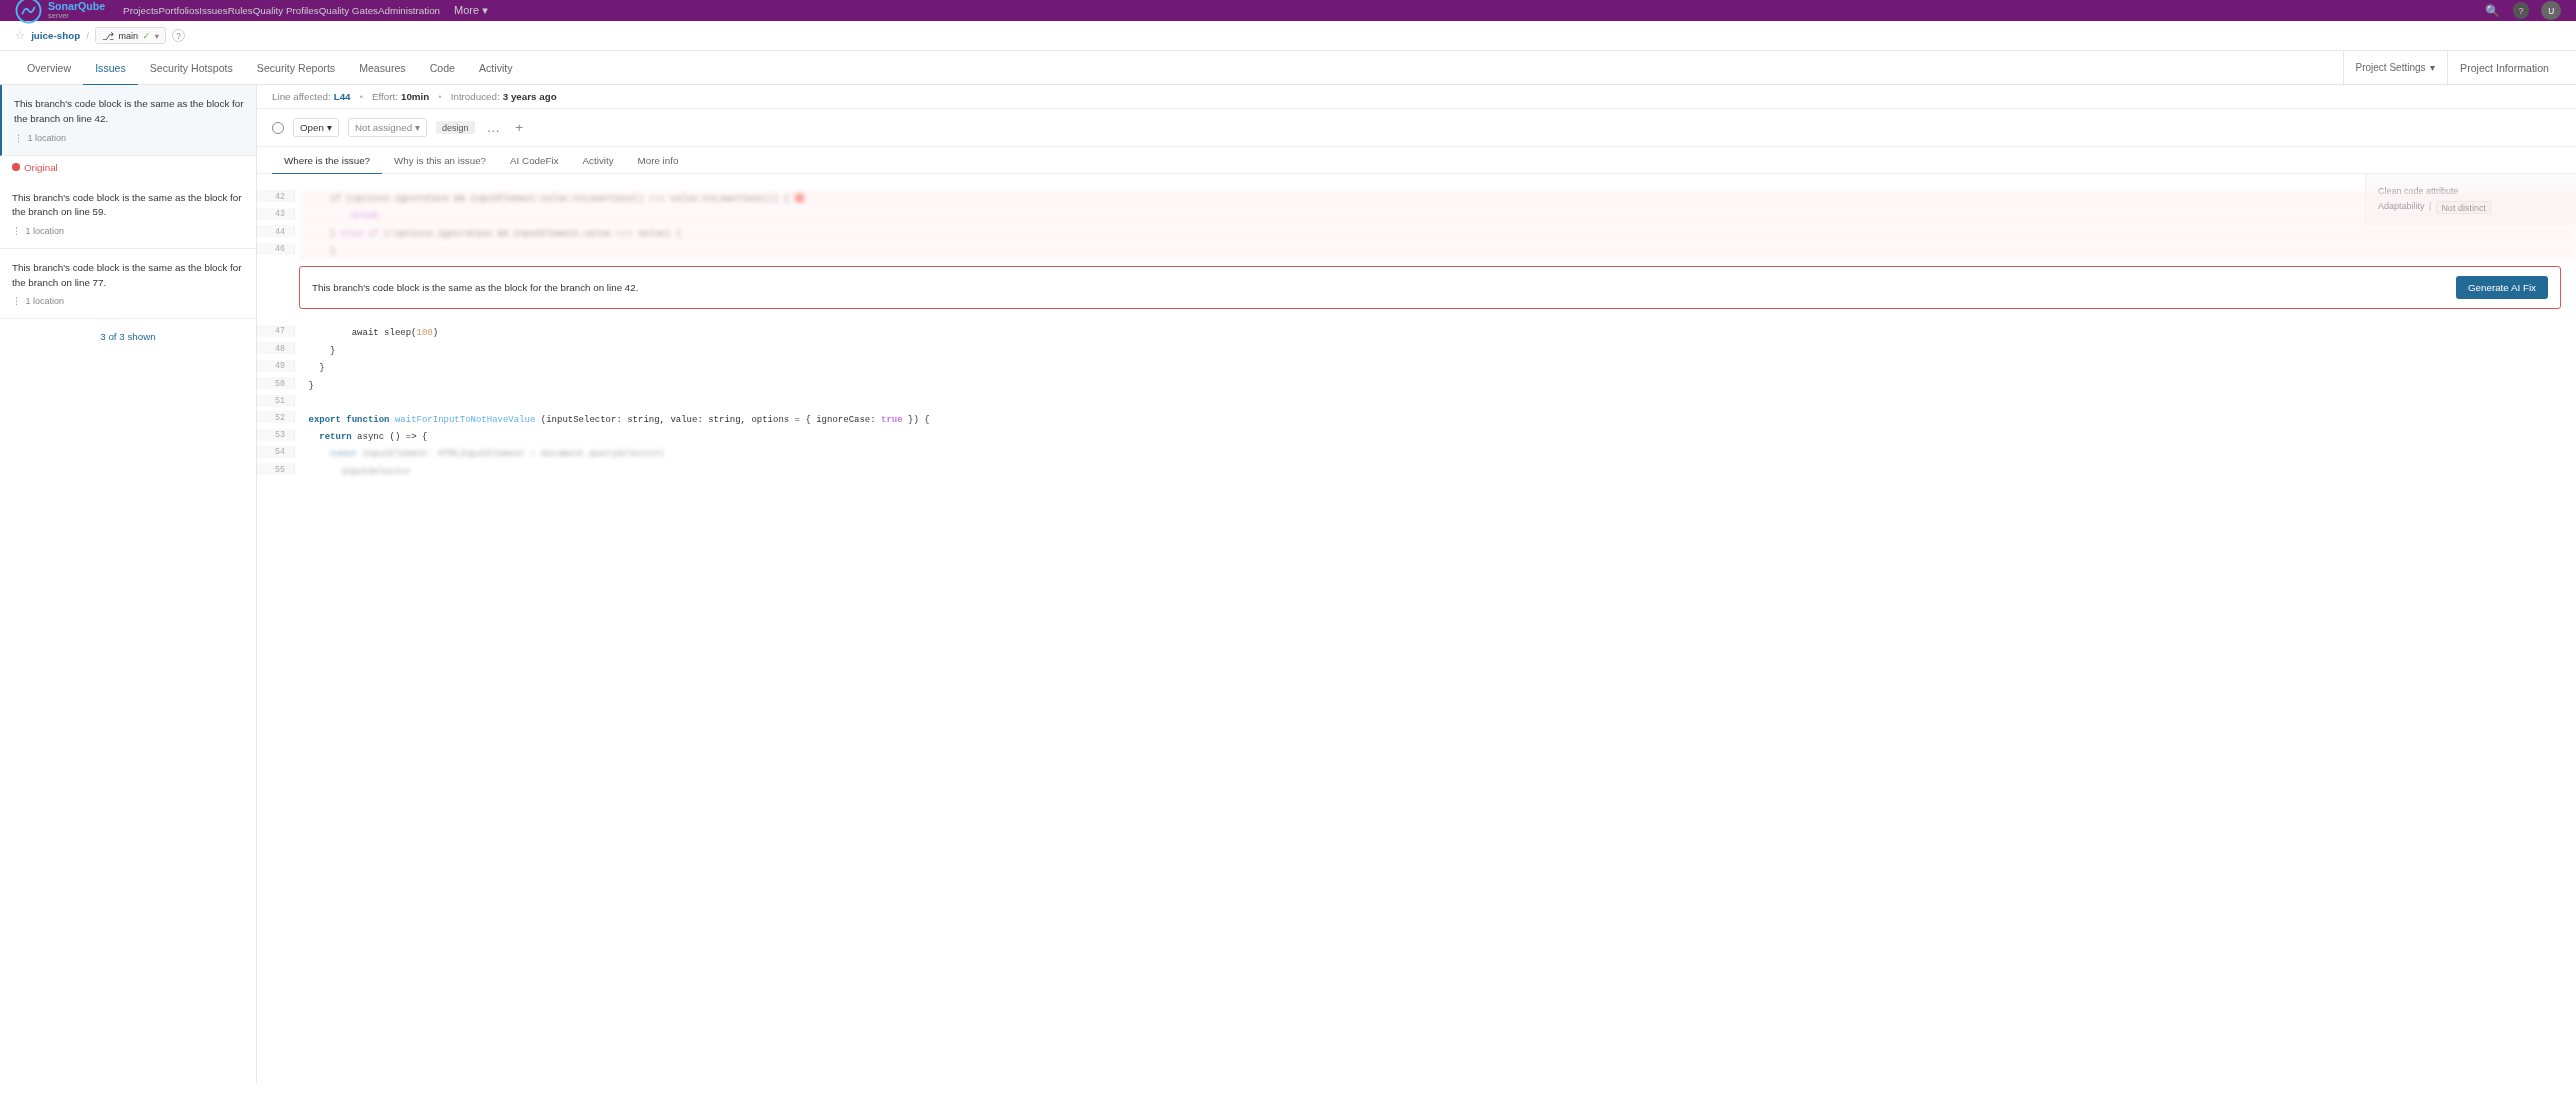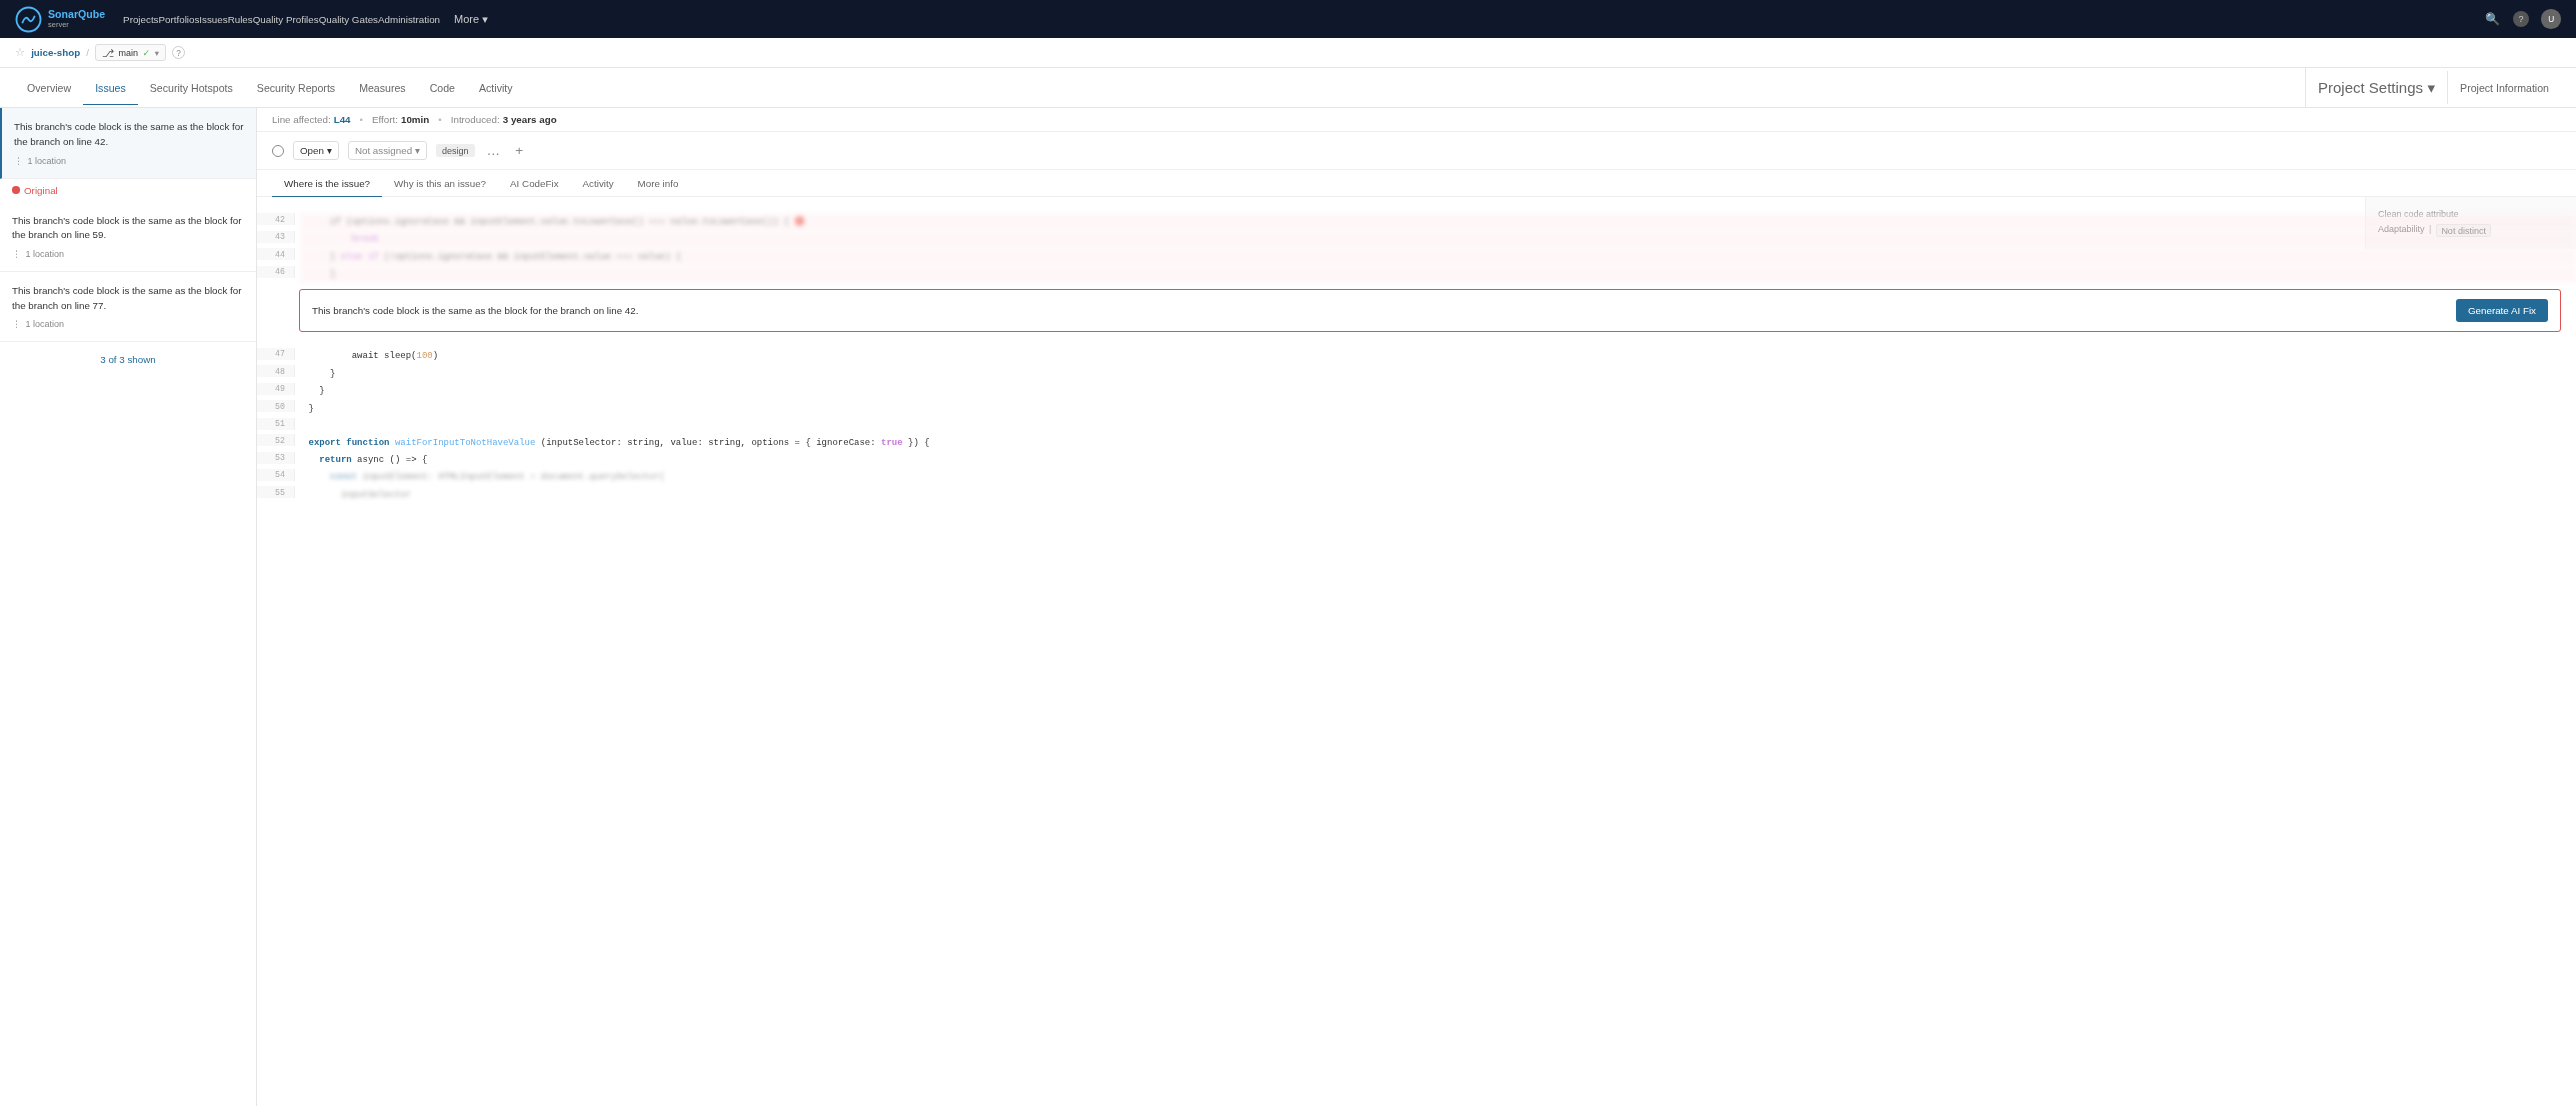--- a/index.html
+++ b/index.html
@@ -1,22 +1,22 @@
 <!DOCTYPE html>
 <html style="font-size:12px"><head>
   <meta charset="utf-8">
   <style>
     * { margin: 0; padding: 0; box-sizing: border-box; }
     body { font-family: -apple-system, BlinkMacSystemFont, 'Segoe UI', Arial, sans-serif; font-size: 10.6px; color: #333; background: #fff; }
 
     
     .top-nav {
       display: flex; align-items: center; gap: 18px;
-      padding: 0 15px; height: 38px;
-      background: #0f172a; color: #fff;
+      padding: 0 15px; height: 21px;
+      background: #701a75; color: #fff;
     }
     .logo { display: flex; align-items: center; gap: 6px; }
     .logo-icon { width: 27px; height: 27px; }
     .logo-text { display: flex; flex-direction: column; line-height: 1.1; }
     .logo-server { font-size: 7.5px; color: #aaa; }
     .nav-links { display: flex; align-items: center; }
     .nav-link { color: #ccc; text-decoration: none; font-size: 9.8px; cursor: pointer; padding: 3px 0; }
     .nav-more { color: #ccc; font-size: 11px; cursor: pointer; display: flex; gap: 3px; padding-left: 14px; }
     .nav-right { margin-left: auto; display: flex; align-items: center; gap: 12px; }
     .search-icon-nav { color: #ccc; cursor: pointer; font-size: 12px; }
@@ -52,21 +52,21 @@
     .secondary-nav-tabs { display: flex; align-items: center; flex: 1; }
     .nav-tab {
       padding: 10.6px 12px; font-size: 10.6px; color: #666;
       cursor: pointer; border-bottom: 1.5px solid transparent;
       margin-bottom: -1.5px; text-decoration: none;
     }
     .nav-tab.active { color: #236a97; border-bottom: 1.5px solid #236a97; font-weight: 500; }
     .secondary-nav-right { display: flex; align-items: center; gap: 0; margin-left: auto; }
     .proj-settings-btn {
       display: flex; align-items: center; gap: 4.5px;
-      padding: 10.6px 12px; font-size: 15px; color: #666; cursor: pointer;
+      padding: 10.6px 12px; font-size: 10px; color: #666; cursor: pointer;
       border-left: 0.8px solid #e5e5e5;
     }
     .proj-info-btn {
       padding: 10.6px 12px; font-size: 10.6px; color: #666; cursor: pointer;
       border-left: 0.8px solid #e5e5e5;
     }
 
     
     .main-layout { display: flex; height: calc(100vh - 112px); overflow: hidden; }
 

